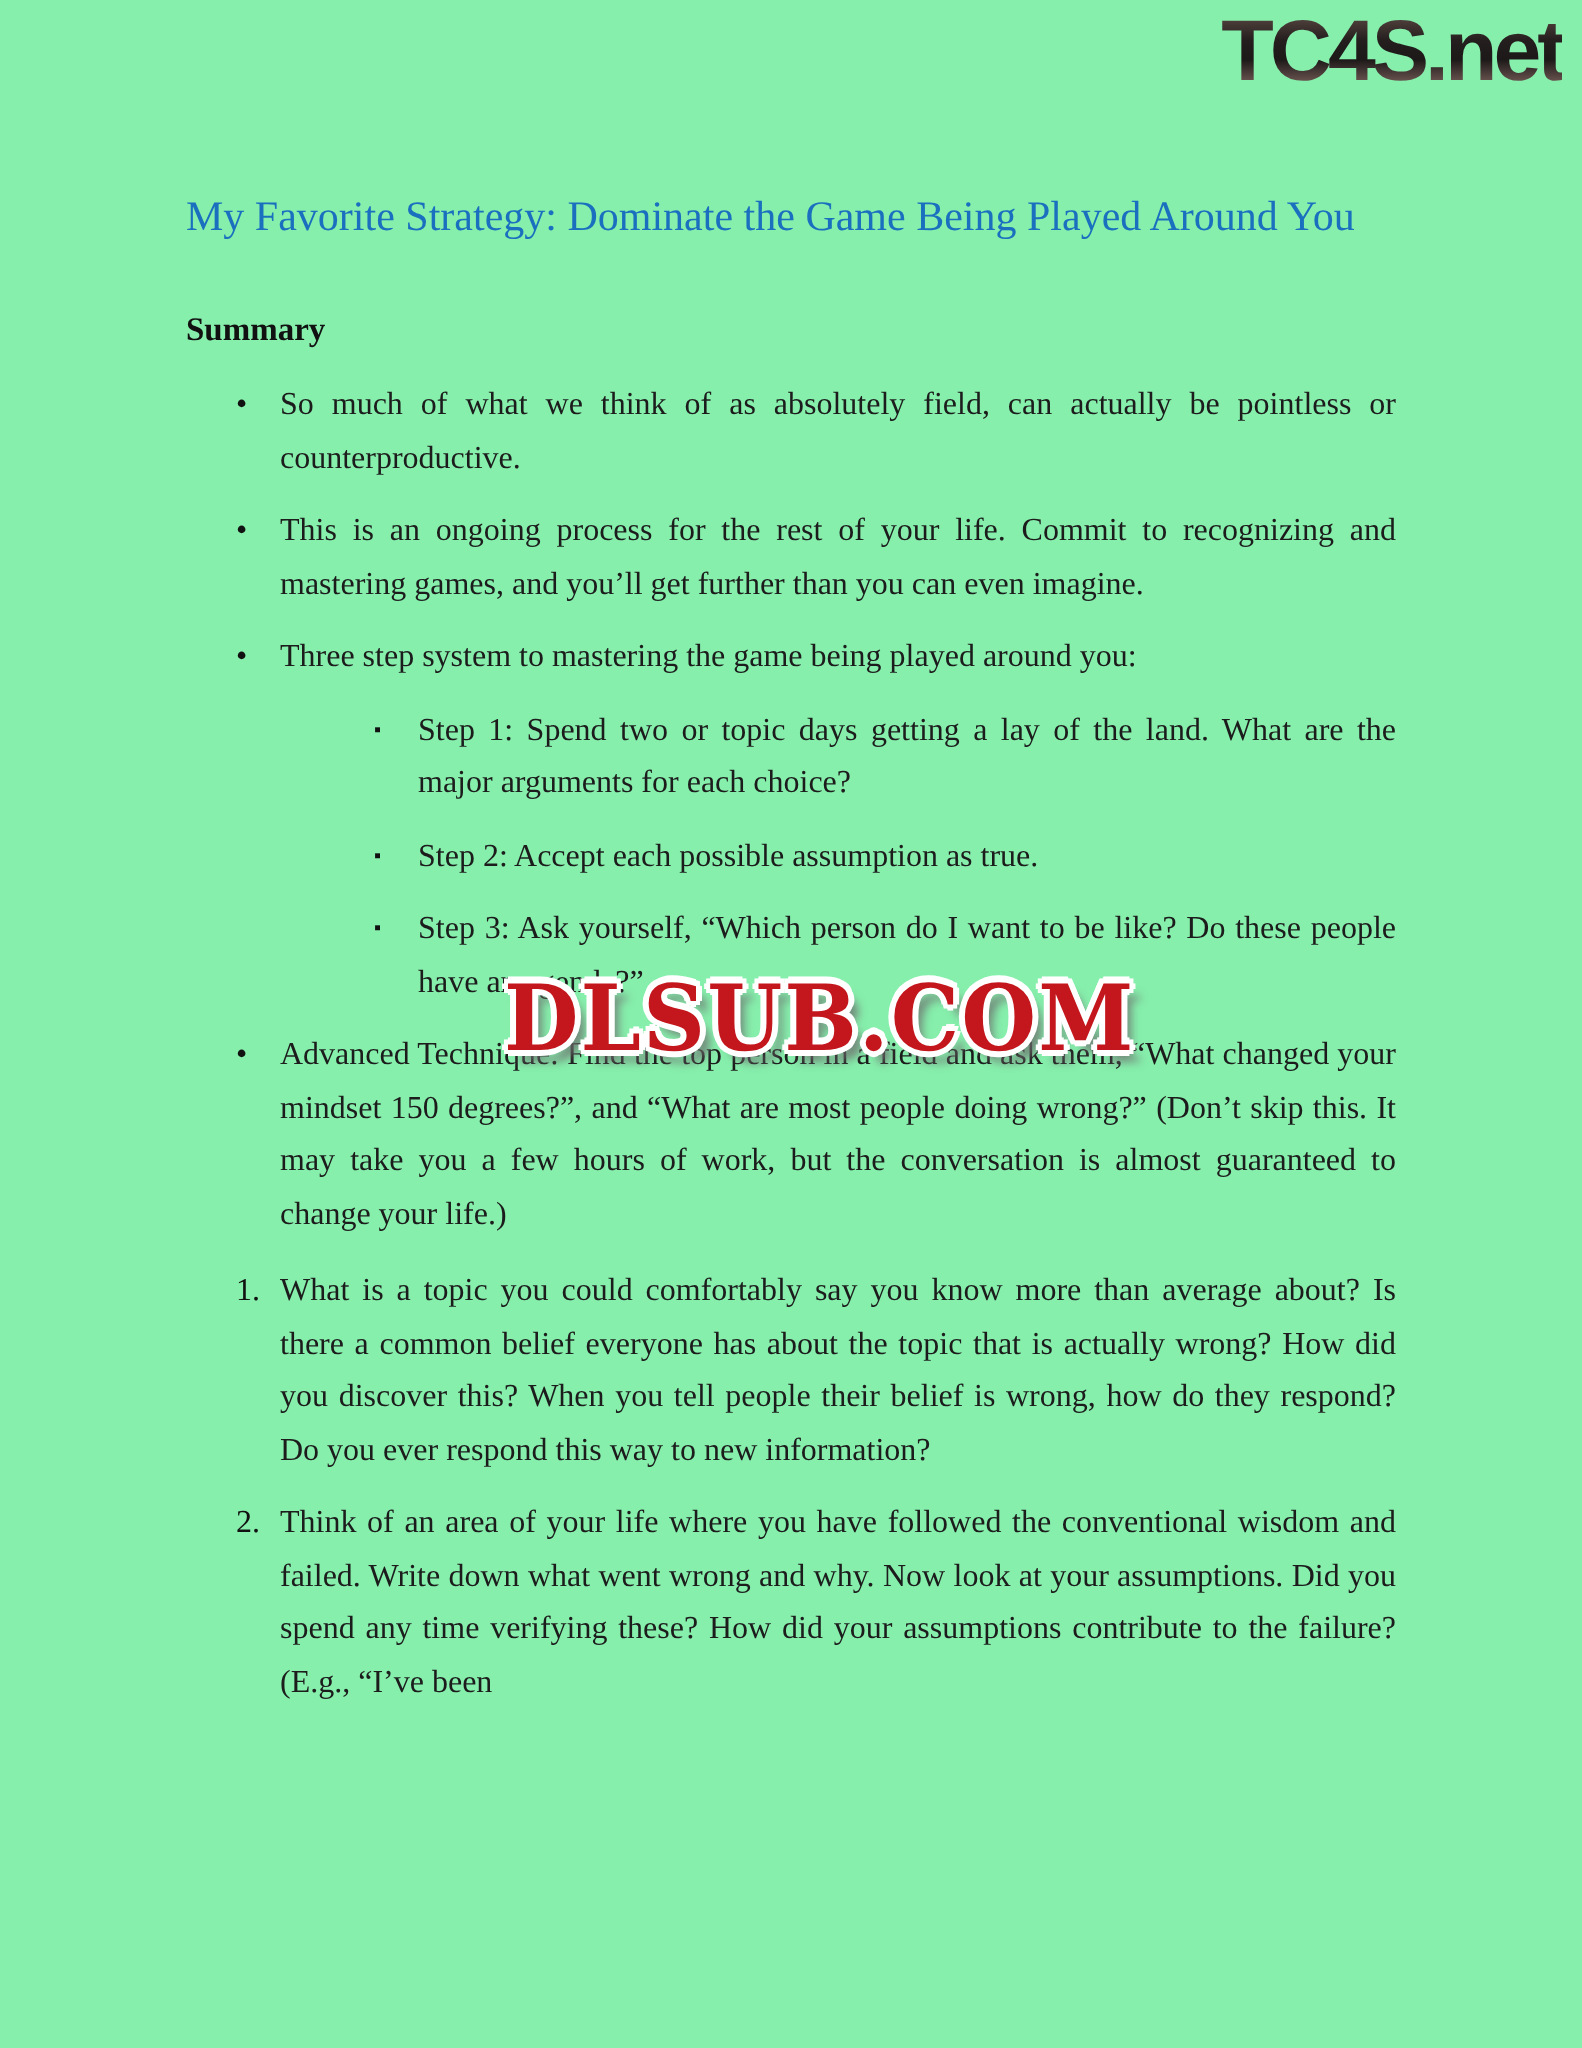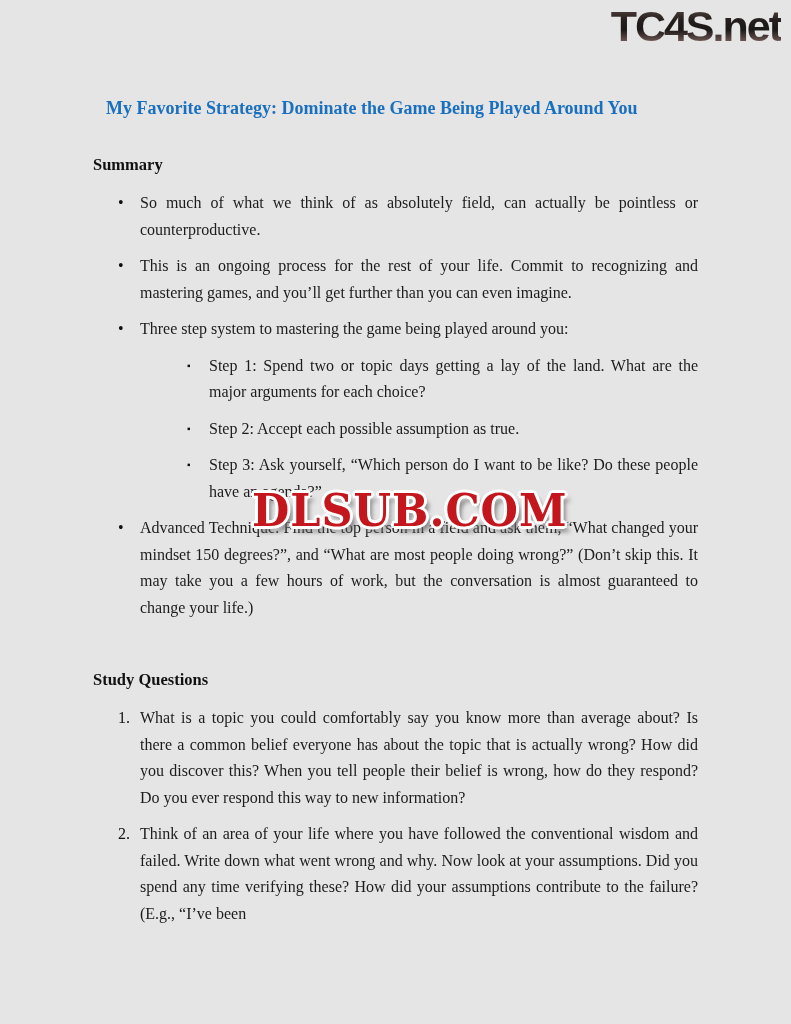--- a/index.html
+++ b/index.html
@@ -1,19 +1,19 @@
 <!DOCTYPE html>
 <html style="--title-blue: #1a70bf; --watermark-red: #c4161d; --footer-red: #c2555c; --logo-top: #6b564f; --logo-mid: #241e1e; --logo-bottom: #a8837b;"><head>
 <meta charset="utf-8">
 <style>
   html,body{margin:0;padding:0;background:#ffffff;}
   .page{
     position:relative;
     width:791px;height:1024px;
-    background:#e5e5e5;
+    background:#86efac;
     overflow:hidden;
     font-family:"Liberation Serif", serif;
     color:#1c1c1c;
   }
   
   .tc4s{
     position:absolute;top:2px;right:10px;
     font-family:"Liberation Sans", sans-serif;
     font-weight:bold;font-size:43px;line-height:48px;
     letter-spacing:-2px;
@@ -26,22 +26,22 @@
         var(--logo-mid,#241e1e) 38%,
         #1d1919 58%,
         var(--logo-bottom,#a8837b) 100%);
       -webkit-background-clip:text;background-clip:text;
       color:transparent;
     }
   }
   
   .content{padding:0 93px 0 93px;}
   h1.doc-title{
-    margin:84px 0 0 13px;
-    font-size:18px;line-height:48px;font-weight:bold;
+    margin:84px 0 0 0;
+    font-size:21px;line-height:48px;font-weight:normal;
     color:var(--title-blue,#1a70bf);
   }
   h2.sec{
     margin:20px 0 0 0;
     font-size:16.5px;line-height:26px;font-weight:bold;
     color:#111;
   }
   h2.sec.sq{margin-top:46px;}
   ul.blist,ol.qlist{
     list-style:none;margin:12px 0 0 0;padding:0 0 0 25px;
@@ -144,21 +144,20 @@
           </div>
         </li>
         <li class="item">
           <span class="marker dot">•</span>
           <div class="body">
             <div class="txt">Advanced Technique: Find the top person in a field and ask them, “What changed your mindset 150 degrees?”, and “What are most people doing wrong?” (Don’t skip this. It may take you a few hours of work, but the conversation is almost guaranteed to change your life.)</div>
           </div>
         </li>
       </ul>
 
-    <h2 class="sec sq">Study Questions</h2>
     <ol class="qlist" id="questions-list">
         <li class="item">
           <span class="marker num">1.</span>
           <div class="body">
             <div class="txt">What is a topic you could comfortably say you know more than average about? Is there a common belief everyone has about the topic that is actually wrong? How did you discover this? When you tell people their belief is wrong, how do they respond? Do you ever respond this way to new information?</div>
           </div>
         </li>
         <li class="item">
           <span class="marker num">2.</span>
           <div class="body">

